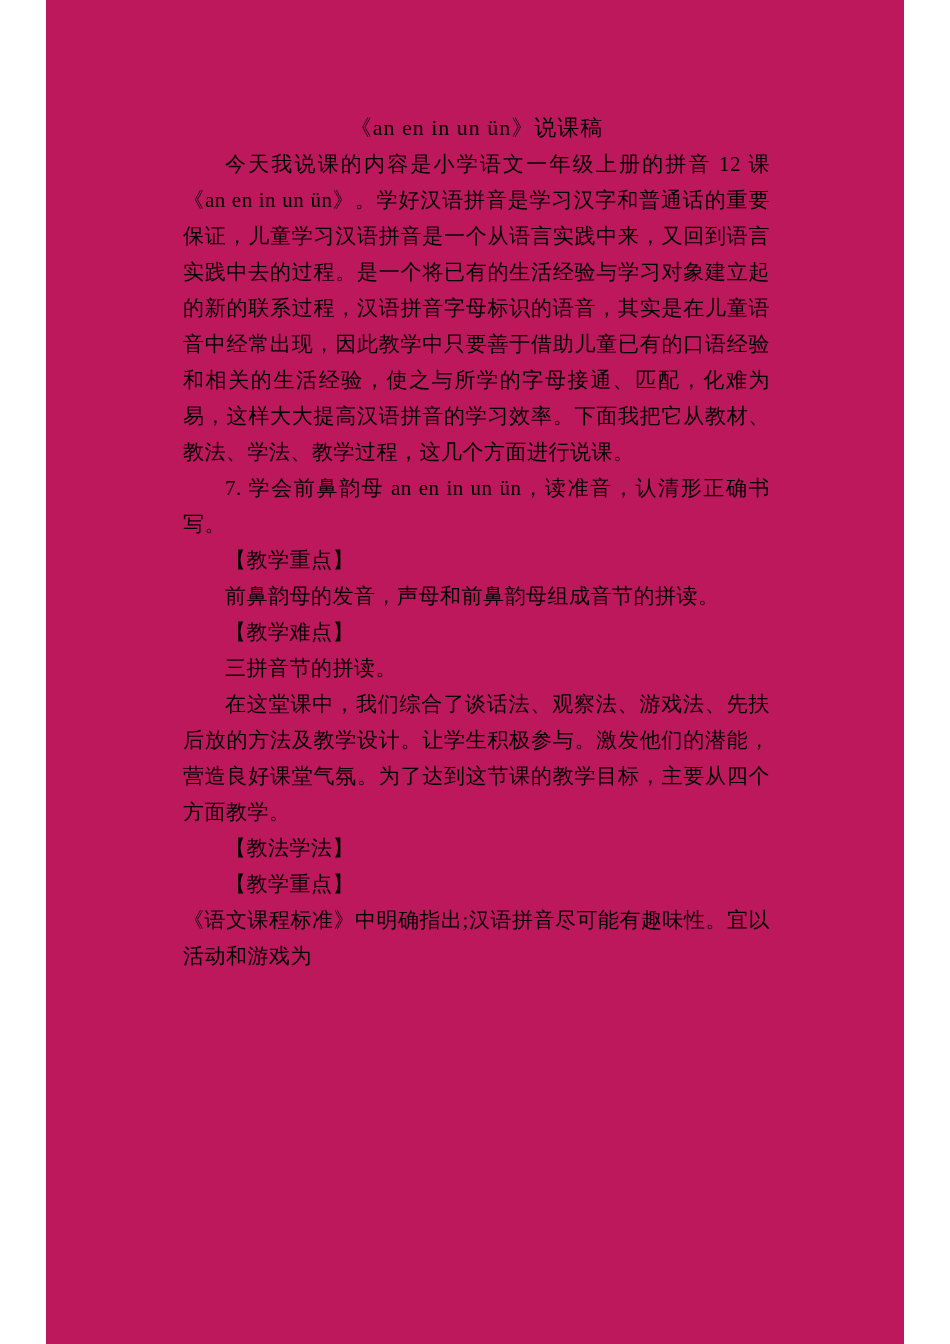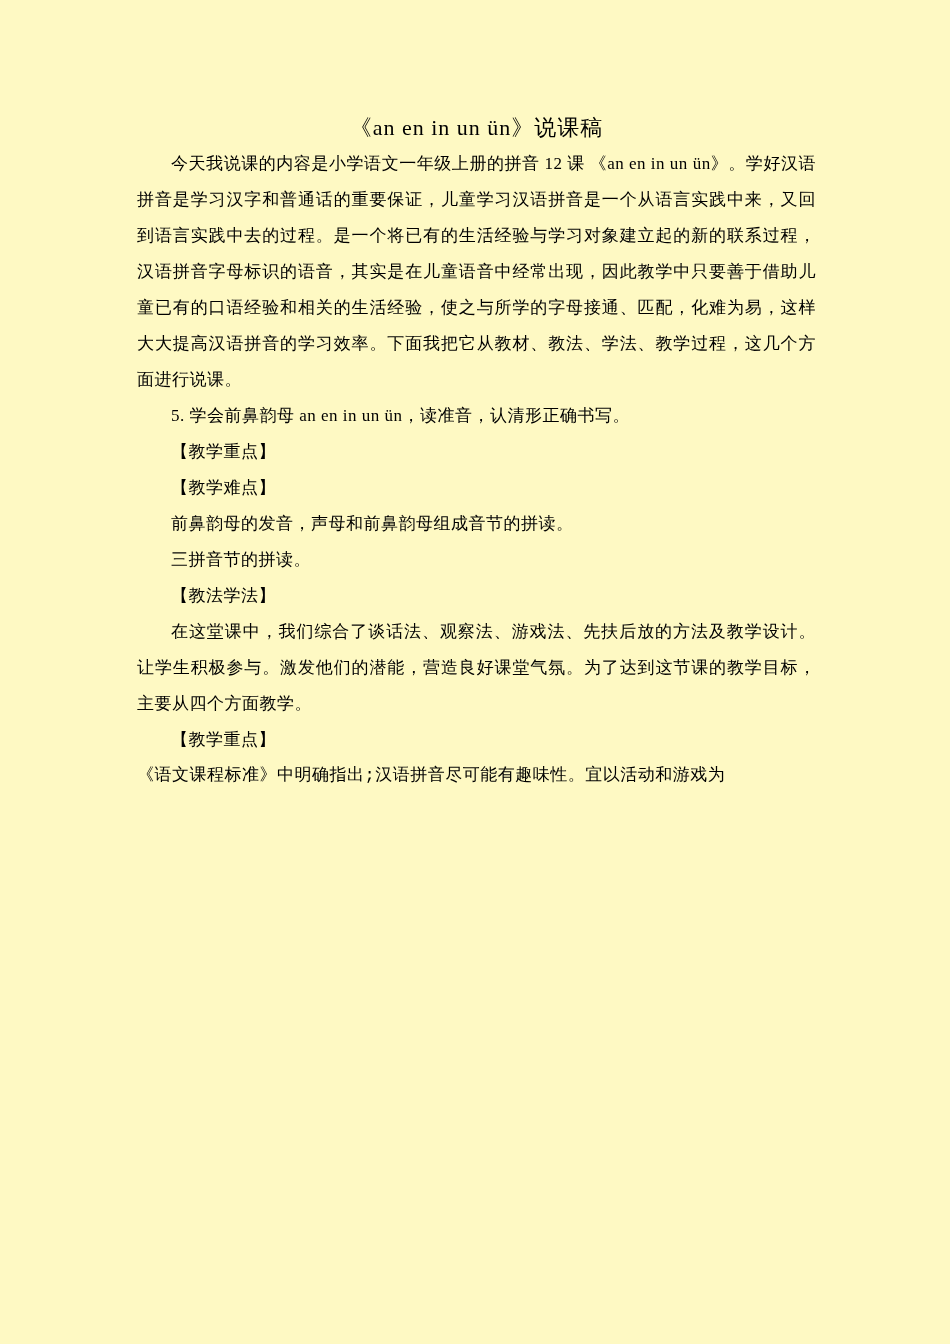--- a/index.html
+++ b/index.html
@@ -3,76 +3,75 @@
 <meta charset="utf-8">
 <title>《an en in un ün》说课稿</title>
 <style>
   html, body {
     margin: 0;
     padding: 0;
     background: #ffffff;
   }
   .page {
     position: relative;
-    width: 950px;
+    width: 858px;
     height: 1344px;
     margin: 0 auto;
-    background: #fef9c3;
+    background: #be185d;
     box-sizing: border-box;
     padding: 110px 134px 40px 137px;
     overflow: hidden;
     font-family: "Liberation Serif", "DejaVu Serif", serif;
     color: #000000;
   }
   .doc p {
     margin: 0;
-    font-size: 17px;
+    font-size: 21px;
     line-height: 36px;
     text-align: justify;
     letter-spacing: 0.5px;
     word-break: break-word;
   }
   .doc p.title {
     text-align: center;
     font-size: 22px;
     letter-spacing: 1px;
   }
   .doc p.indent {
     text-indent: 2em;
   }
   .doc p.no-indent {
     text-indent: 0;
-    font-family: Liberation Mono, monospace;
   }
 </style>
 </head>
 <body>
 
 <div class="page">
   <div class="doc">
     <p class="title">《an en in un ün》说课稿</p>
 
     <p class="indent">今天我说课的内容是小学语文一年级上册的拼音 12 课 《an en in un ün》。学好汉语拼音是学习汉字和普通话的重要保证，儿童学习汉语拼音是一个从语言实践中来，又回到语言实践中去的过程。是一个将已有的生活经验与学习对象建立起的新的联系过程，汉语拼音字母标识的语音，其实是在儿童语音中经常出现，因此教学中只要善于借助儿童已有的口语经验和相关的生活经验，使之与所学的字母接通、匹配，化难为易，这样大大提高汉语拼音的学习效率。下面我把它从教材、教法、学法、教学过程，这几个方面进行说课。</p>
 
 
 
 
-    <p class="indent">5. 学会前鼻韵母 an en in un ün，读准音，认清形正确书写。</p>
+    <p class="indent">7. 学会前鼻韵母 an en in un ün，读准音，认清形正确书写。</p>
 
 
     <p class="indent">【教学重点】</p>
 
+    <p class="indent">前鼻韵母的发音，声母和前鼻韵母组成音节的拼读。</p>
+
     <p class="indent">【教学难点】</p>
-
-    <p class="indent">前鼻韵母的发音，声母和前鼻韵母组成音节的拼读。</p>
 
     <p class="indent">三拼音节的拼读。</p>
 
+    <p class="indent">在这堂课中，我们综合了谈话法、观察法、游戏法、先扶后放的方法及教学设计。让学生积极参与。激发他们的潜能，营造良好课堂气氛。为了达到这节课的教学目标，主要从四个方面教学。</p>
+
     <p class="indent">【教法学法】</p>
-
-    <p class="indent">在这堂课中，我们综合了谈话法、观察法、游戏法、先扶后放的方法及教学设计。让学生积极参与。激发他们的潜能，营造良好课堂气氛。为了达到这节课的教学目标，主要从四个方面教学。</p>
 
     <p class="indent">【教学重点】</p>
 
 
     <p class="no-indent">《语文课程标准》中明确指出;汉语拼音尽可能有趣味性。宜以活动和游戏为</p>
   </div>
 </div>
 
 </body></html>

